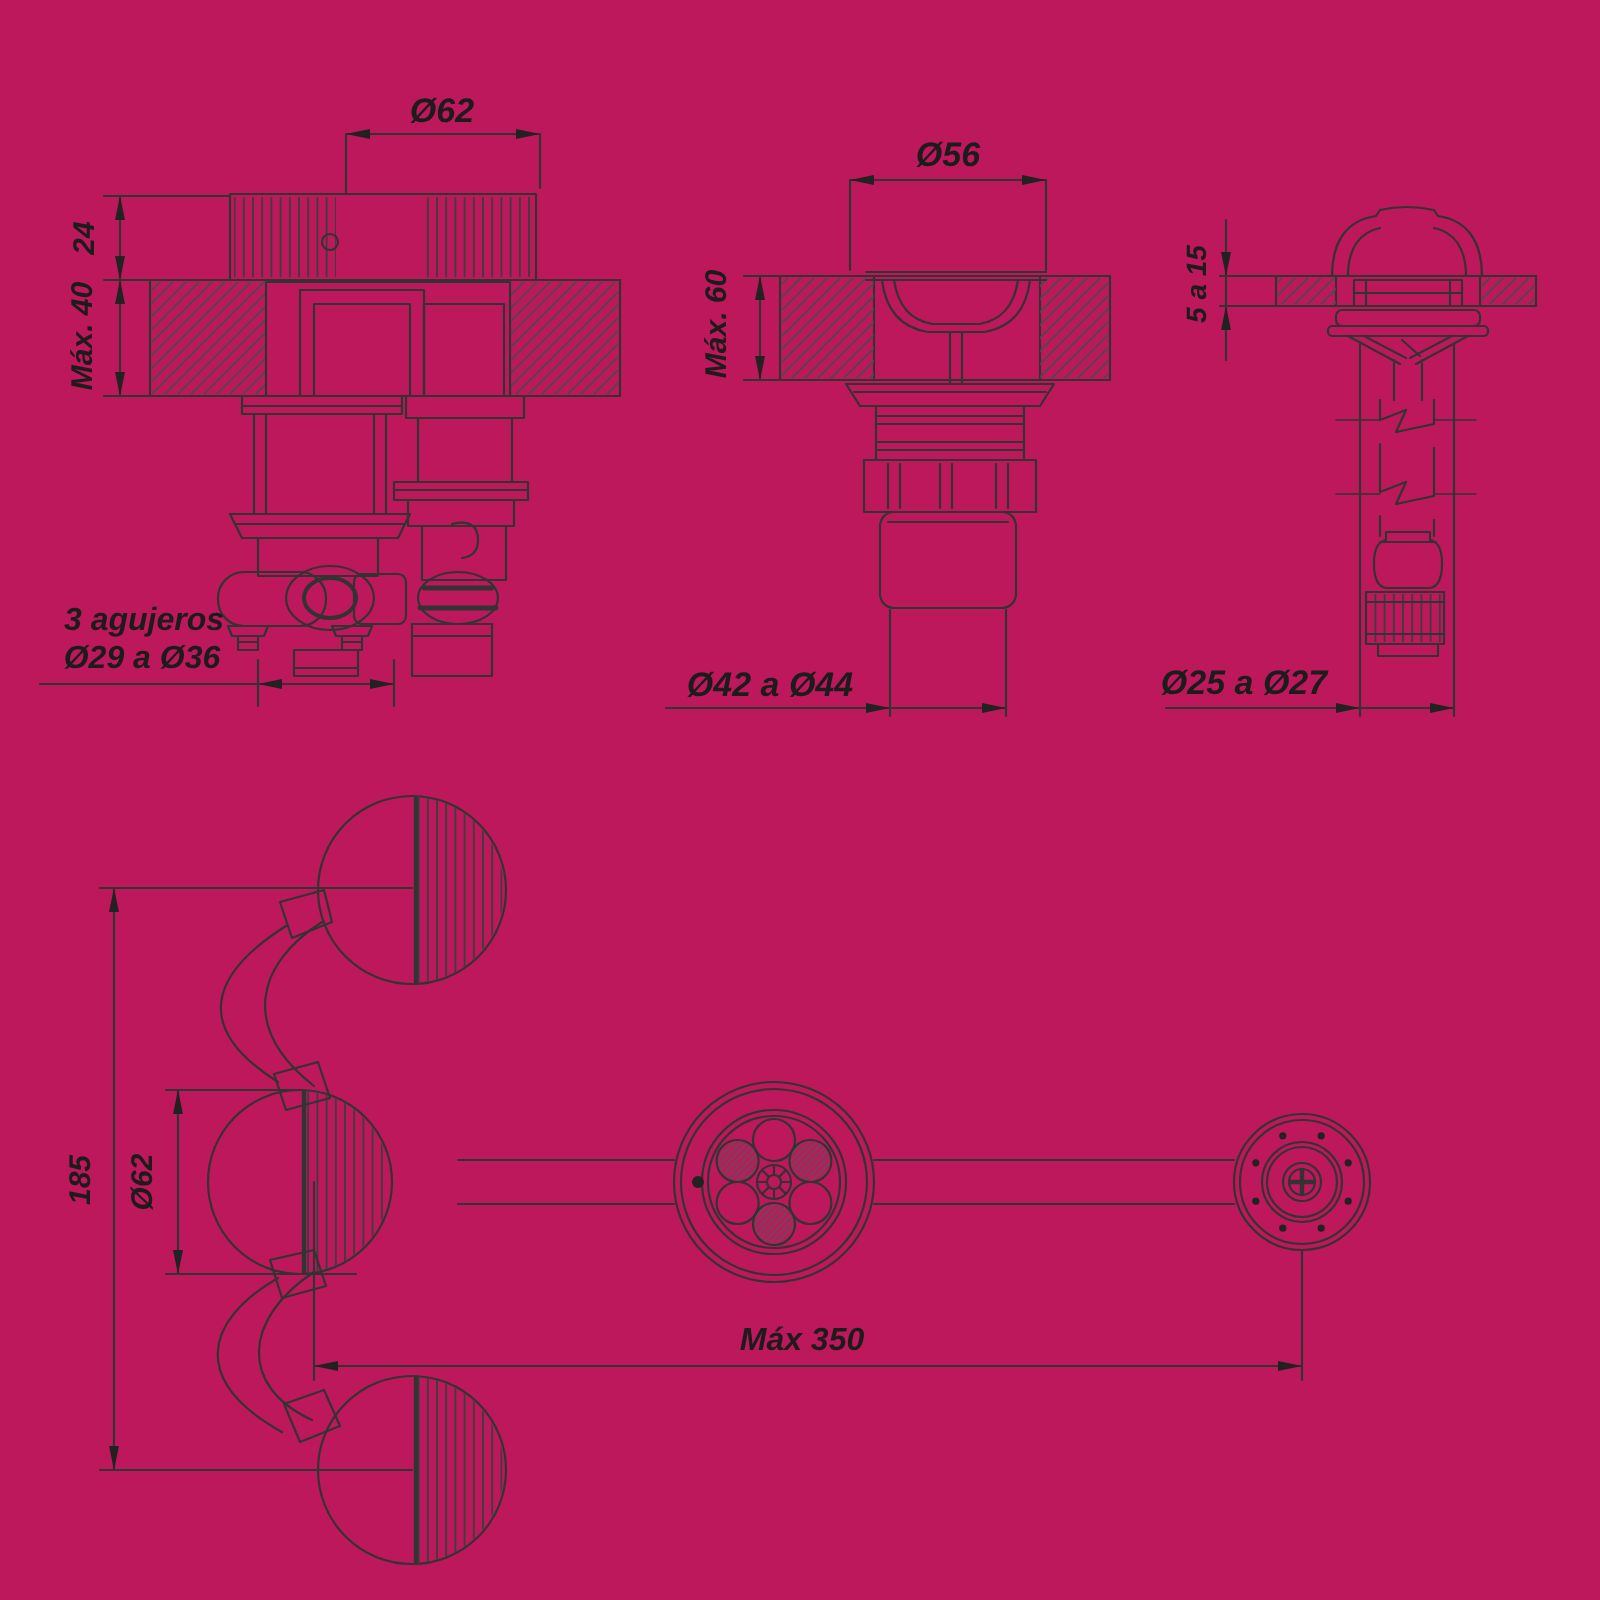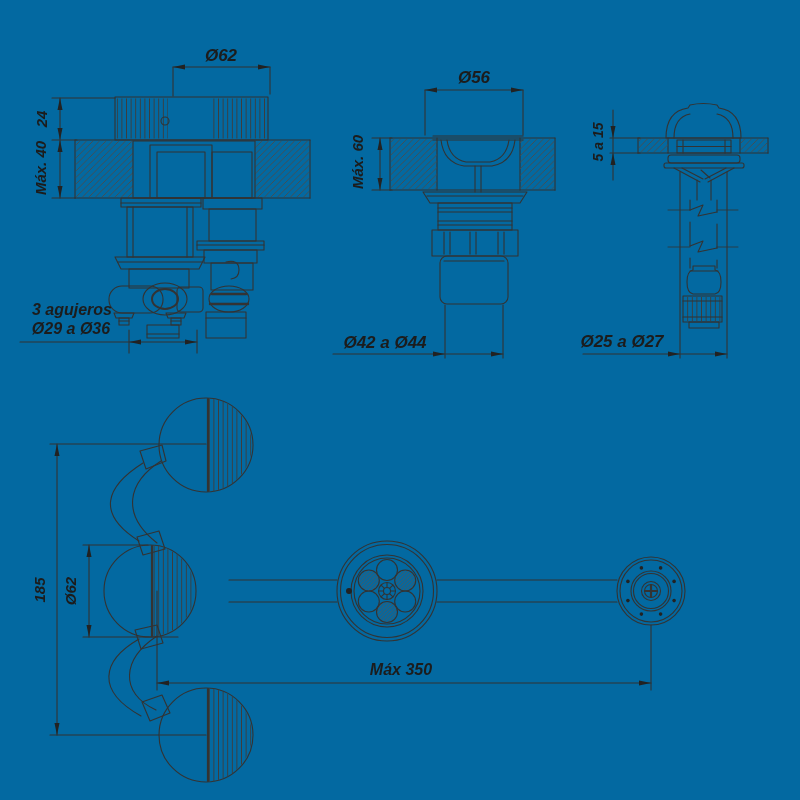--- a/index.html
+++ b/index.html
@@ -1,16 +1,16 @@
 <!DOCTYPE html>
 <html><head>
 <meta charset="utf-8">
 <style>
   html,body{margin:0;padding:0;background:#ffffff;}
-  .stage{width:800px;height:800px;background:#0369a1;position:relative;overflow:hidden;}
+  .stage{width:800px;height:800px;background:#be185d;position:relative;overflow:hidden;}
   text.dim{font-family:"Liberation Sans",sans-serif;font-style:italic;font-weight:600;}
   .s17{font-size:17px}.s16{font-size:16px}.s15{font-size:15px}.s14{font-size:14px}
 </style>
 </head>
 <body>
 
 <div class="stage">
 <svg width="800" height="800" viewBox="0 0 800 800" xmlns="http://www.w3.org/2000/svg">
   <defs>
     <pattern id="hatch" width="6.5" height="6.5" patternUnits="userSpaceOnUse">

